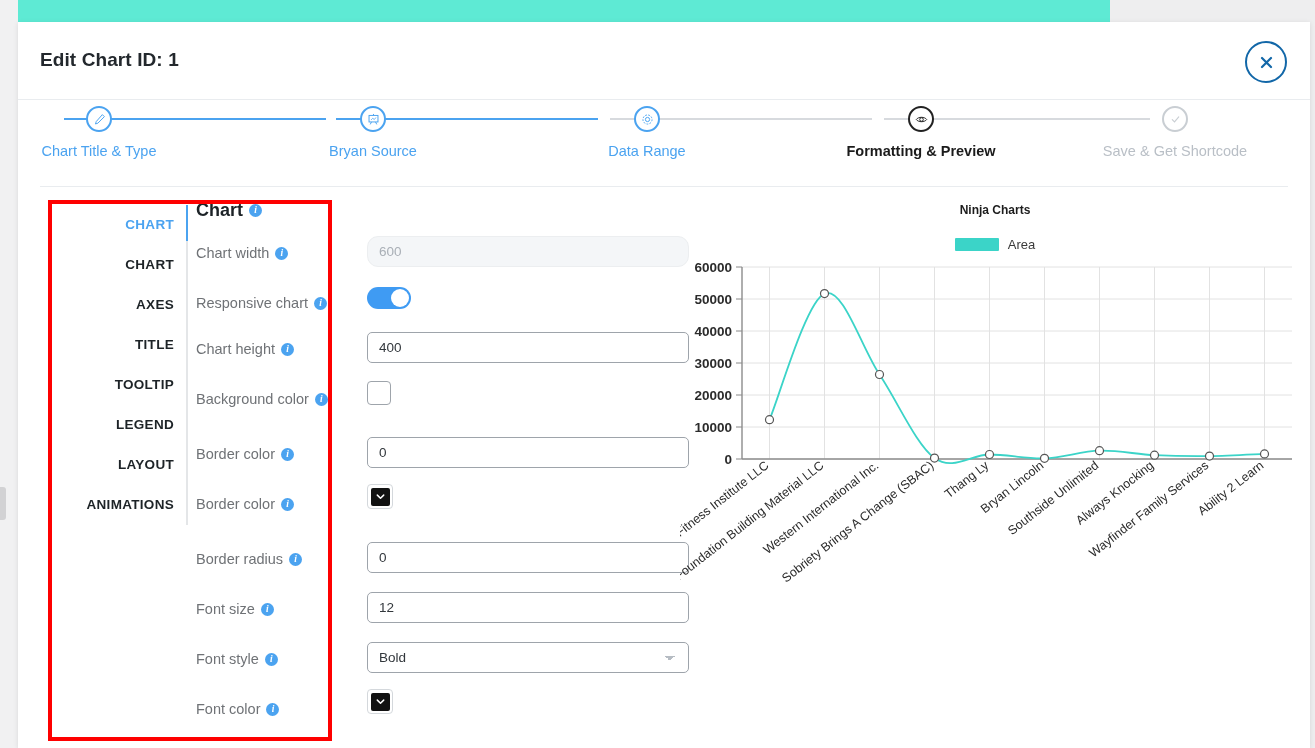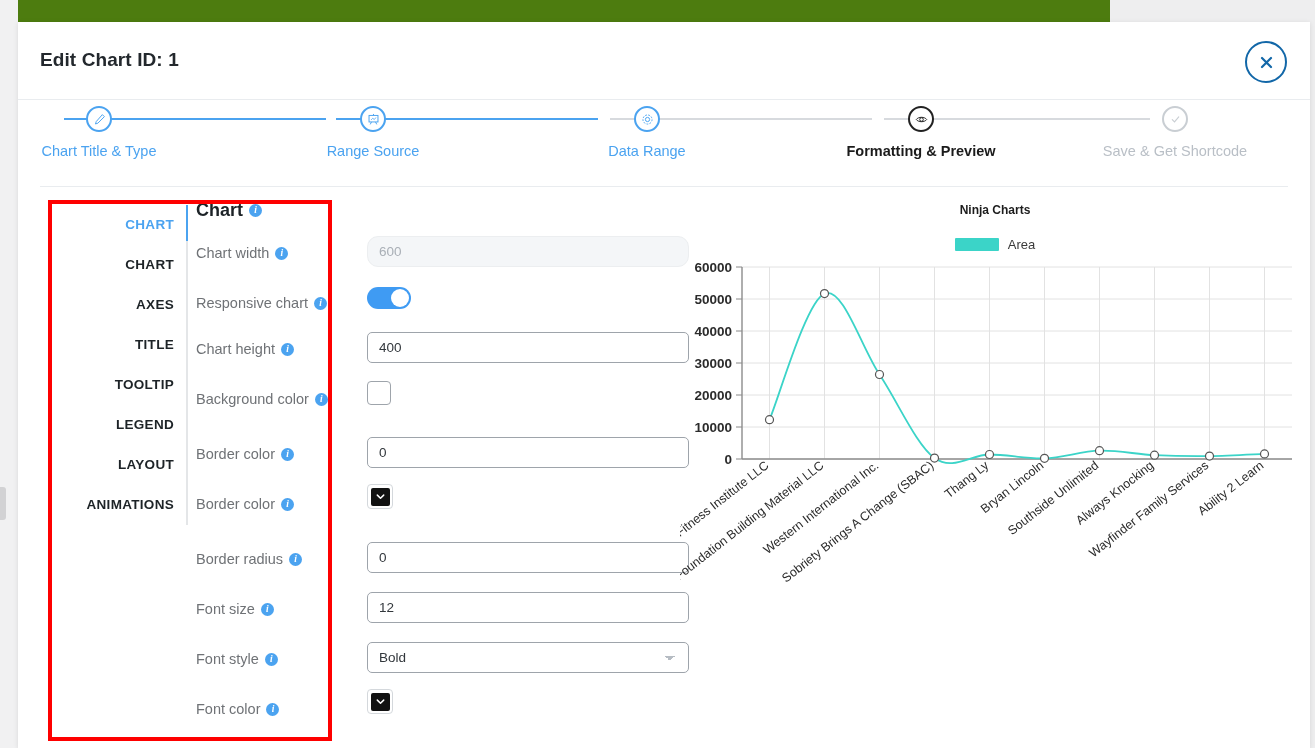--- a/index.html
+++ b/index.html
@@ -8,21 +8,21 @@
     width: 1315px; height: 748px;
     overflow: hidden;
     background: #eeeeef;
     font-family: "Liberation Sans", sans-serif;
   }
 
   
   #page {
     position: relative;
     width: 1110px; height: 748px;
-    background: #4d7c0f;
+    background: #5eead4;
   }
   #left-gutter {
     position: absolute; left: 0; top: 0; width: 18px; height: 748px;
     background: #f1f1f2;
   }
   #left-handle {
     position: absolute; left: 0; top: 487px; width: 6px; height: 33px;
     background: #d2d2d4; border-radius: 0 3px 3px 0;
   }
 
@@ -328,21 +328,21 @@
       </div>
 
       <div class="step" style="left:230px;">
         <div class="step-dot">
           <svg width="13" height="13" viewBox="0 0 16 16">
             <rect x="2.5" y="3" width="11" height="8" fill="none" stroke="#4ba3f0" stroke-width="1.2"></rect>
             <path d="M8 1.2 V3 M5.5 11 L4 14 M10.5 11 L12 14" stroke="#4ba3f0" stroke-width="1.2" fill="none"></path>
             <path d="M5 8.5 L7 6.5 L9 8 L11 5.5" stroke="#4ba3f0" stroke-width="1" fill="none"></path>
           </svg>
         </div>
-        <div class="step-label">Range Source</div>
+        <div class="step-label">Bryan Source</div>
       </div>
 
       <div class="step" style="left:504px;">
         <div class="step-dot">
           <svg width="13" height="13" viewBox="0 0 16 16">
             <circle cx="8" cy="8" r="2.6" fill="none" stroke="#4ba3f0" stroke-width="1.2"></circle>
             <circle cx="8" cy="8" r="5.6" fill="none" stroke="#4ba3f0" stroke-width="1.2" stroke-dasharray="2.2 1.6"></circle>
           </svg>
         </div>
         <div class="step-label">Data Range</div>

